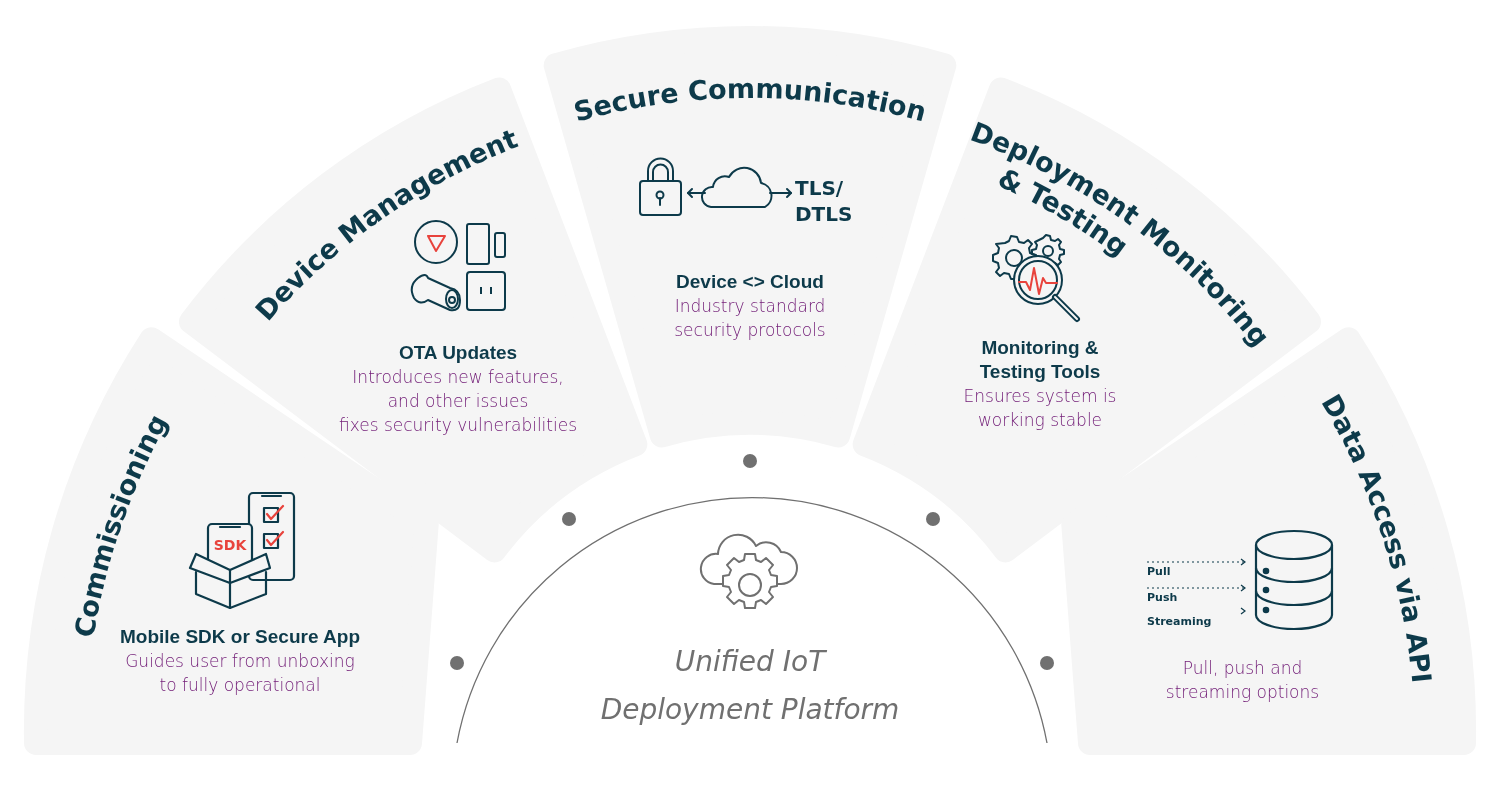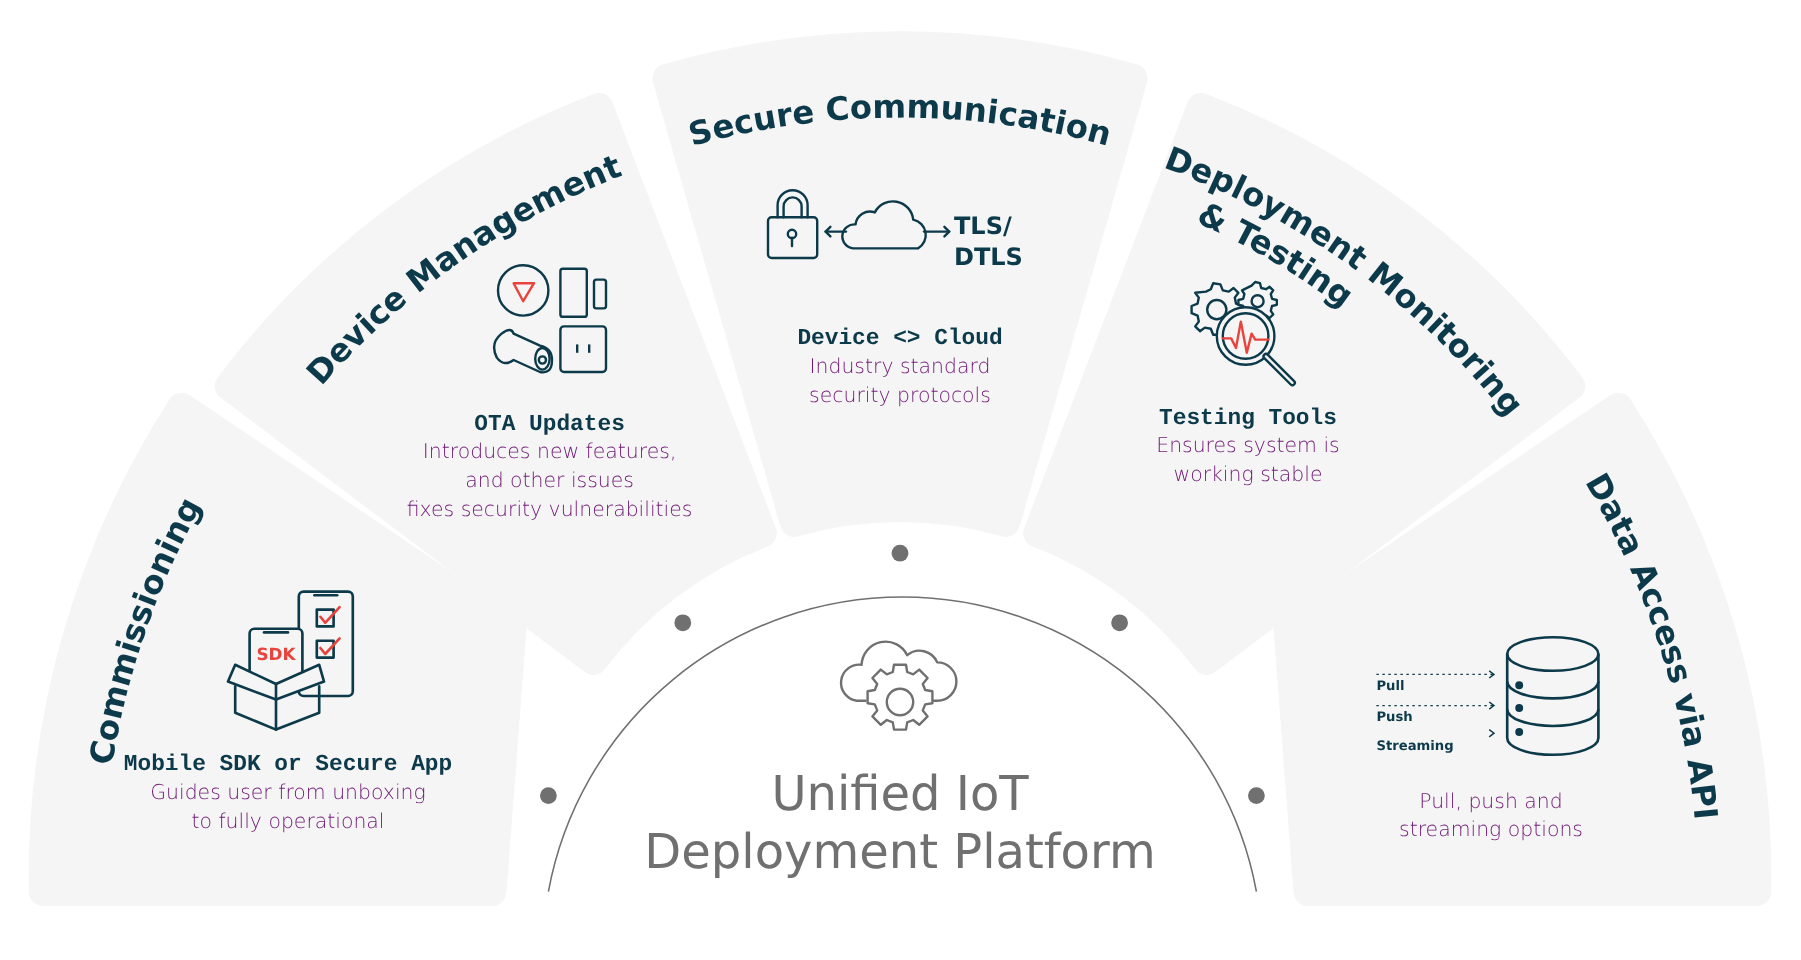--- a/index.html
+++ b/index.html
@@ -2,24 +2,24 @@
 <html><head>
 <meta charset="utf-8">
 <style>
   html, body { margin: 0; padding: 0; background: #ffffff; }
   body { width: 1501px; height: 800px; position: relative; overflow: hidden;
          font-family: "DejaVu Sans", sans-serif; }
   #stage { position: absolute; left: 0; top: 0; width: 1501px; height: 800px; }
   .wedge { fill: #f5f5f5; }
   .arc-title { font-family: "DejaVu Sans", sans-serif; font-weight: 600; fill: #0d3a4a; font-size: 27px; }
   .block { position: absolute; text-align: center; color: #0d3a4a; }
-  .block .sub { font-weight: 700; font-size: 19px; line-height: 24px; font-family: Liberation Mono, monospace; }
+  .block .sub { font-weight: 700; font-size: 19px; line-height: 24px; font-family: Liberation Sans, sans-serif; }
   .block .desc { font-size: 17px; line-height: 24px; font-family: "DejaVu Sans", sans-serif; font-weight: 300; color: #701a75; }
   .center-title { position: absolute; left: 450px; width: 600px; top: 638px; text-align: center;
-                  color: #707070; font-size: 40px; line-height: 48px; font-family: "DejaVu Sans", sans-serif; }
+                  color: #707070; font-size: 28px; line-height: 48px; font-family: "DejaVu Sans", sans-serif; font-style: italic; }
   .tls { position: absolute; left: 795px; top: 160px; color: #0d3a4a; font-weight: 700; font-size: 20px; line-height: 26px; font-family: "DejaVu Sans", sans-serif; margin-top: 15px; }
   .flow-label { position: absolute; font-size: 11px; font-weight: 700; color: #0d3a4a; font-family: "DejaVu Sans", sans-serif; margin-top: 20px; }
 </style>
 </head>
 <body>
 
 <svg id="stage" viewBox="0 0 1501 800" xmlns="http://www.w3.org/2000/svg">
   <defs>
     <path id="arc-comm" d="M85,742.9999999999999 A665,665 0 0 1 225.97284885153,333.58511890843715"></path>
     <path id="arc-dev" d="M225.7426916550454,375.9110807353303 A640,640 0 0 1 584.3558111343866,124.8074711749963"></path>
@@ -161,20 +161,21 @@
   <div>DTLS</div>
 </div>
 
 <div class="block" style="left:610px; width:280px; top:270px;">
   <div class="sub">Device &lt;&gt; Cloud</div>
   <div class="desc">Industry standard</div>
   <div class="desc">security protocols</div>
 </div>
 
 <div class="block" style="left:910px; width:260px; top:336px;">
+  <div class="sub">Monitoring &amp;</div>
   <div class="sub">Testing Tools</div>
   <div class="desc">Ensures system is</div>
   <div class="desc">working stable</div>
 </div>
 
 <div class="flow-label" style="left:1147px; top:545px;">Pull</div>
 <div class="flow-label" style="left:1147px; top:571px;">Push</div>
 <div class="flow-label" style="left:1147px; top:595px;">Streaming</div>
 
 <div class="block" style="left:1110px; width:265px; top:656px;">

